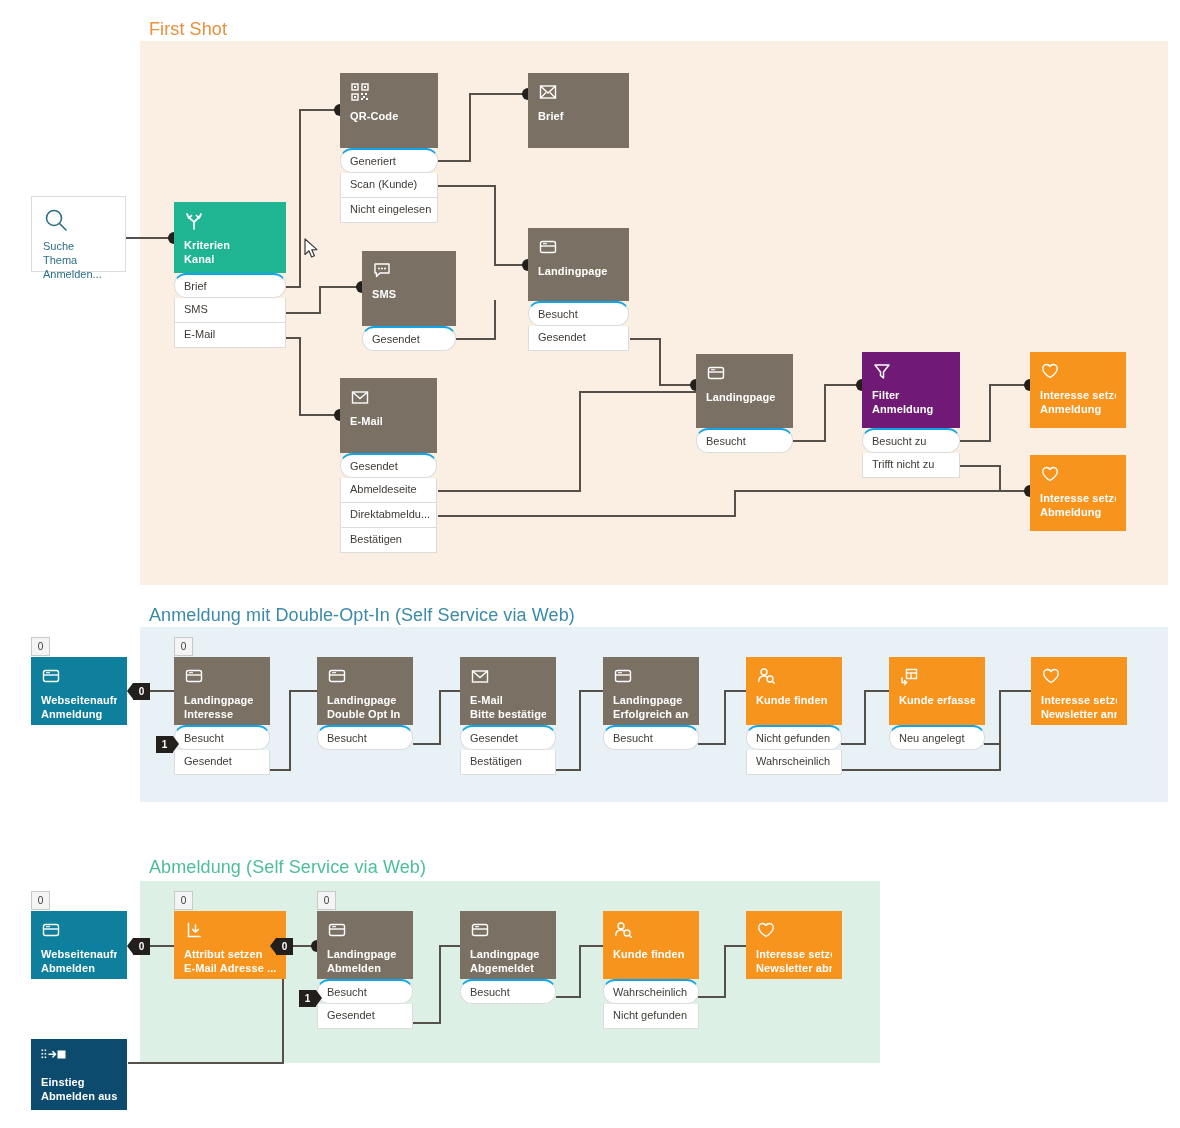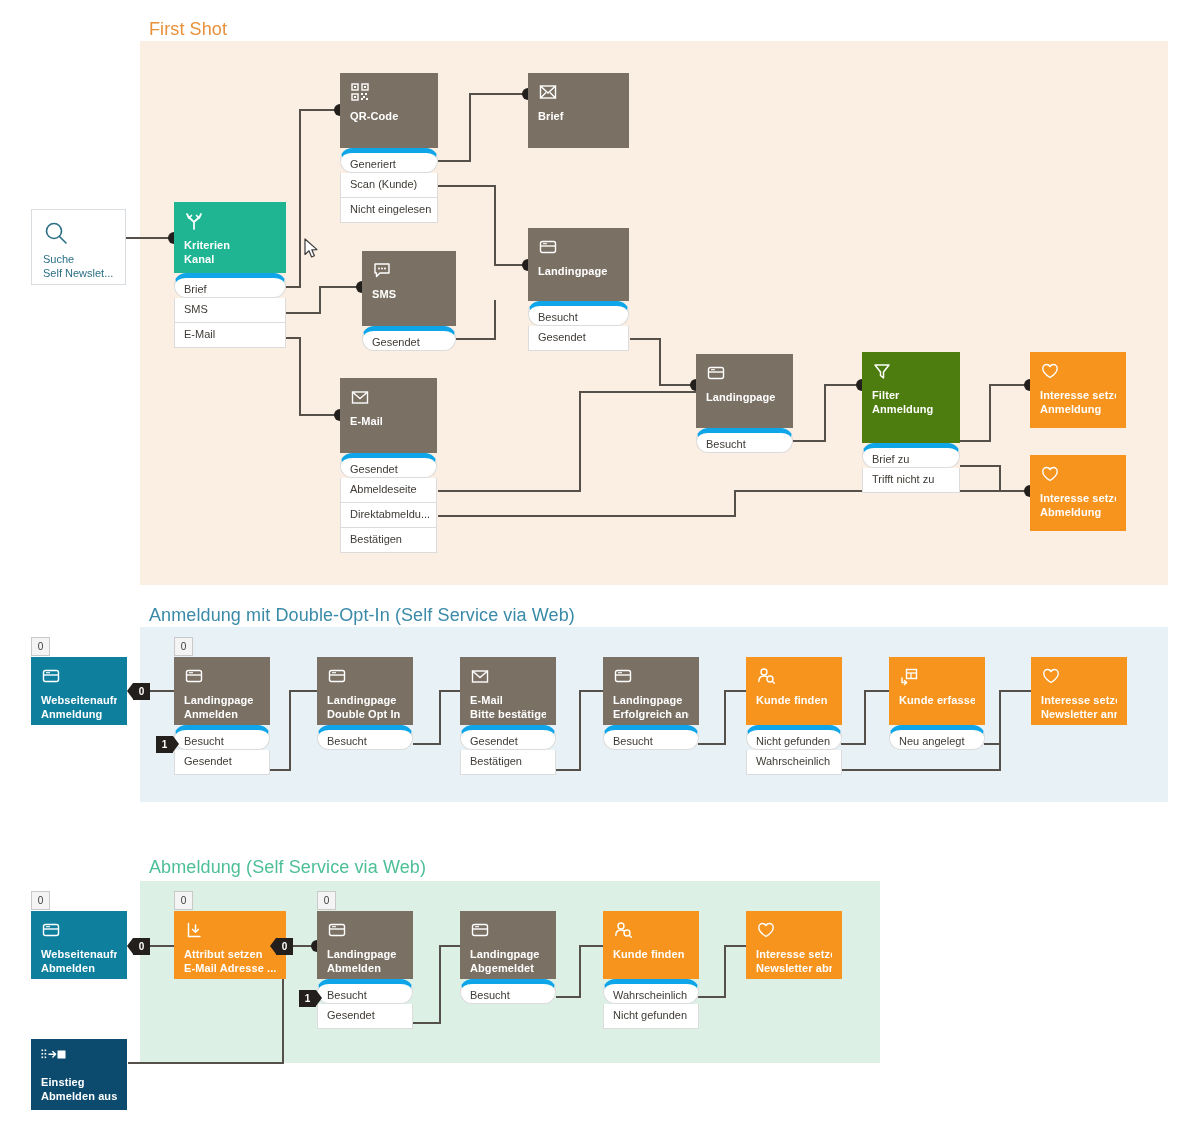--- a/index.html
+++ b/index.html
@@ -70,21 +70,21 @@
     border:1px solid #dcdcdc;
     border-top:none;
     height:25px;
     line-height:23px;
     padding:0 9px;
     font-size:11px;
     color:#3f3a35;
     white-space:nowrap;
     overflow:hidden;
   }
-  .port:first-child{border-top:5px solid #0ea5e9;border-radius:12px;}
+  .port:first-child{border-top:2px solid #0ea5e9;border-radius:12px;}
   
   .card-plain{
     position:absolute;
     box-sizing:border-box;
     background:#ffffff;
     border:1px solid #d7dde0;
     padding:10px 11px 9px 11px;
   }
   .card-plain .ci{height:26px;margin-bottom:6px;}
   .card-plain .ct{font-size:11px;line-height:14px;color:#2b6f86;}
@@ -197,29 +197,29 @@
     <circle class="dot" cx="920" cy="691" r="6"></circle>
     <circle class="dot" cx="1063" cy="691" r="6"></circle>
 
     <circle class="dot" cx="212" cy="946" r="6"></circle>
     <circle class="dot" cx="317" cy="946" r="6"></circle>
     <circle class="dot" cx="492" cy="946" r="6"></circle>
     <circle class="dot" cx="635" cy="946" r="6"></circle>
     <circle class="dot" cx="778" cy="946" r="6"></circle>
   </svg>
 
-  <div class="card-plain" style="left:31px;top:209px;width:95px;height:76px;">
+  <div class="card-plain" style="left:31px;top:196px;width:95px;height:76px;">
     <div class="ci">
       <svg width="26" height="26" viewBox="0 0 26 26">
         <circle cx="11" cy="11" r="7.5" fill="none" stroke="#2b6f86" stroke-width="1.6"></circle>
         <line x1="16.5" y1="16.5" x2="23" y2="23" stroke="#2b6f86" stroke-width="1.6" stroke-linecap="round"></line>
       </svg>
     </div>
     <div class="ct">Suche</div>
-    <div class="ct">Self Newslet...</div>
+    <div class="ct">Thema Anmelden...</div>
   </div>
 
   <div class="node" style="left:174px;top:202px;width:112px;">
     <div class="node-head" style="background:#1fb593;height:71px;">
       <div class="node-icon">
         <svg width="20" height="20" viewBox="0 0 20 20">
           <path d="M10 18 L10 11 M10 11 L4.5 6 M10 11 L15.5 6" fill="none" stroke="#fff" stroke-width="1.7" stroke-linecap="round"></path>
           <path d="M3 3 L5 7 L7.5 4.5" fill="none" stroke="#fff" stroke-width="1.7" stroke-linecap="round" stroke-linejoin="round"></path>
           <path d="M17 3 L15 7 L12.5 4.5" fill="none" stroke="#fff" stroke-width="1.7" stroke-linecap="round" stroke-linejoin="round"></path>
         </svg>
@@ -335,31 +335,31 @@
         </svg>
       </div>
       <div class="node-title">Landingpage</div>
     </div>
     <div class="ports">
       <div class="port">Besucht</div>
     </div>
   </div>
 
   <div class="node" style="left:862px;top:352px;width:98px;">
-    <div class="node-head" style="background:#4d7c0f;height:91px;">
+    <div class="node-head" style="background:#701a75;height:76px;">
       <div class="node-icon">
         <svg width="20" height="20" viewBox="0 0 20 20">
           <path d="M3 4 H17 L11.5 11 V17 L8.5 14.5 V11 Z" fill="none" stroke="#fff" stroke-width="1.5" stroke-linejoin="round"></path>
         </svg>
       </div>
       <div class="node-title">Filter</div>
       <div class="node-sub">Anmeldung</div>
     </div>
     <div class="ports">
-      <div class="port">Brief zu</div>
+      <div class="port">Besucht zu</div>
       <div class="port">Trifft nicht zu</div>
     </div>
   </div>
 
   <div class="node" style="left:1030px;top:352px;width:96px;">
     <div class="node-head" style="background:#f7941e;height:76px;">
       <div class="node-icon">
         <svg width="20" height="20" viewBox="0 0 20 20">
           <path d="M10 16.5 C10 16.5 2.8 11.8 2.8 7.4 C2.8 5 4.7 3.5 6.6 3.5 C8.1 3.5 9.4 4.4 10 5.6 C10.6 4.4 11.9 3.5 13.4 3.5 C15.3 3.5 17.2 5 17.2 7.4 C17.2 11.8 10 16.5 10 16.5 Z" fill="none" stroke="#fff" stroke-width="1.4" stroke-linejoin="round"></path>
         </svg>
@@ -401,21 +401,21 @@
   <div class="node" style="left:174px;top:657px;width:96px;">
     <div class="node-head" style="background:#7a7063;height:68px;">
       <div class="node-icon">
         <svg width="20" height="20" viewBox="0 0 20 20">
           <rect x="2.5" y="4.5" width="15" height="11" rx="2" fill="none" stroke="#fff" stroke-width="1.4"></rect>
           <line x1="2.5" y1="9" x2="17.5" y2="9" stroke="#fff" stroke-width="1.4"></line>
           <line x1="5" y1="6.7" x2="9" y2="6.7" stroke="#fff" stroke-width="1.1"></line>
         </svg>
       </div>
       <div class="node-title">Landingpage</div>
-      <div class="node-sub">Anmelden</div>
+      <div class="node-sub">Interesse</div>
     </div>
     <div class="ports">
       <div class="port">Besucht</div>
       <div class="port">Gesendet</div>
     </div>
   </div>
   <div class="marker right" style="left:156px;top:736px;">1</div>
 
   <div class="node" style="left:317px;top:657px;width:96px;">
     <div class="node-head" style="background:#7a7063;height:68px;">

